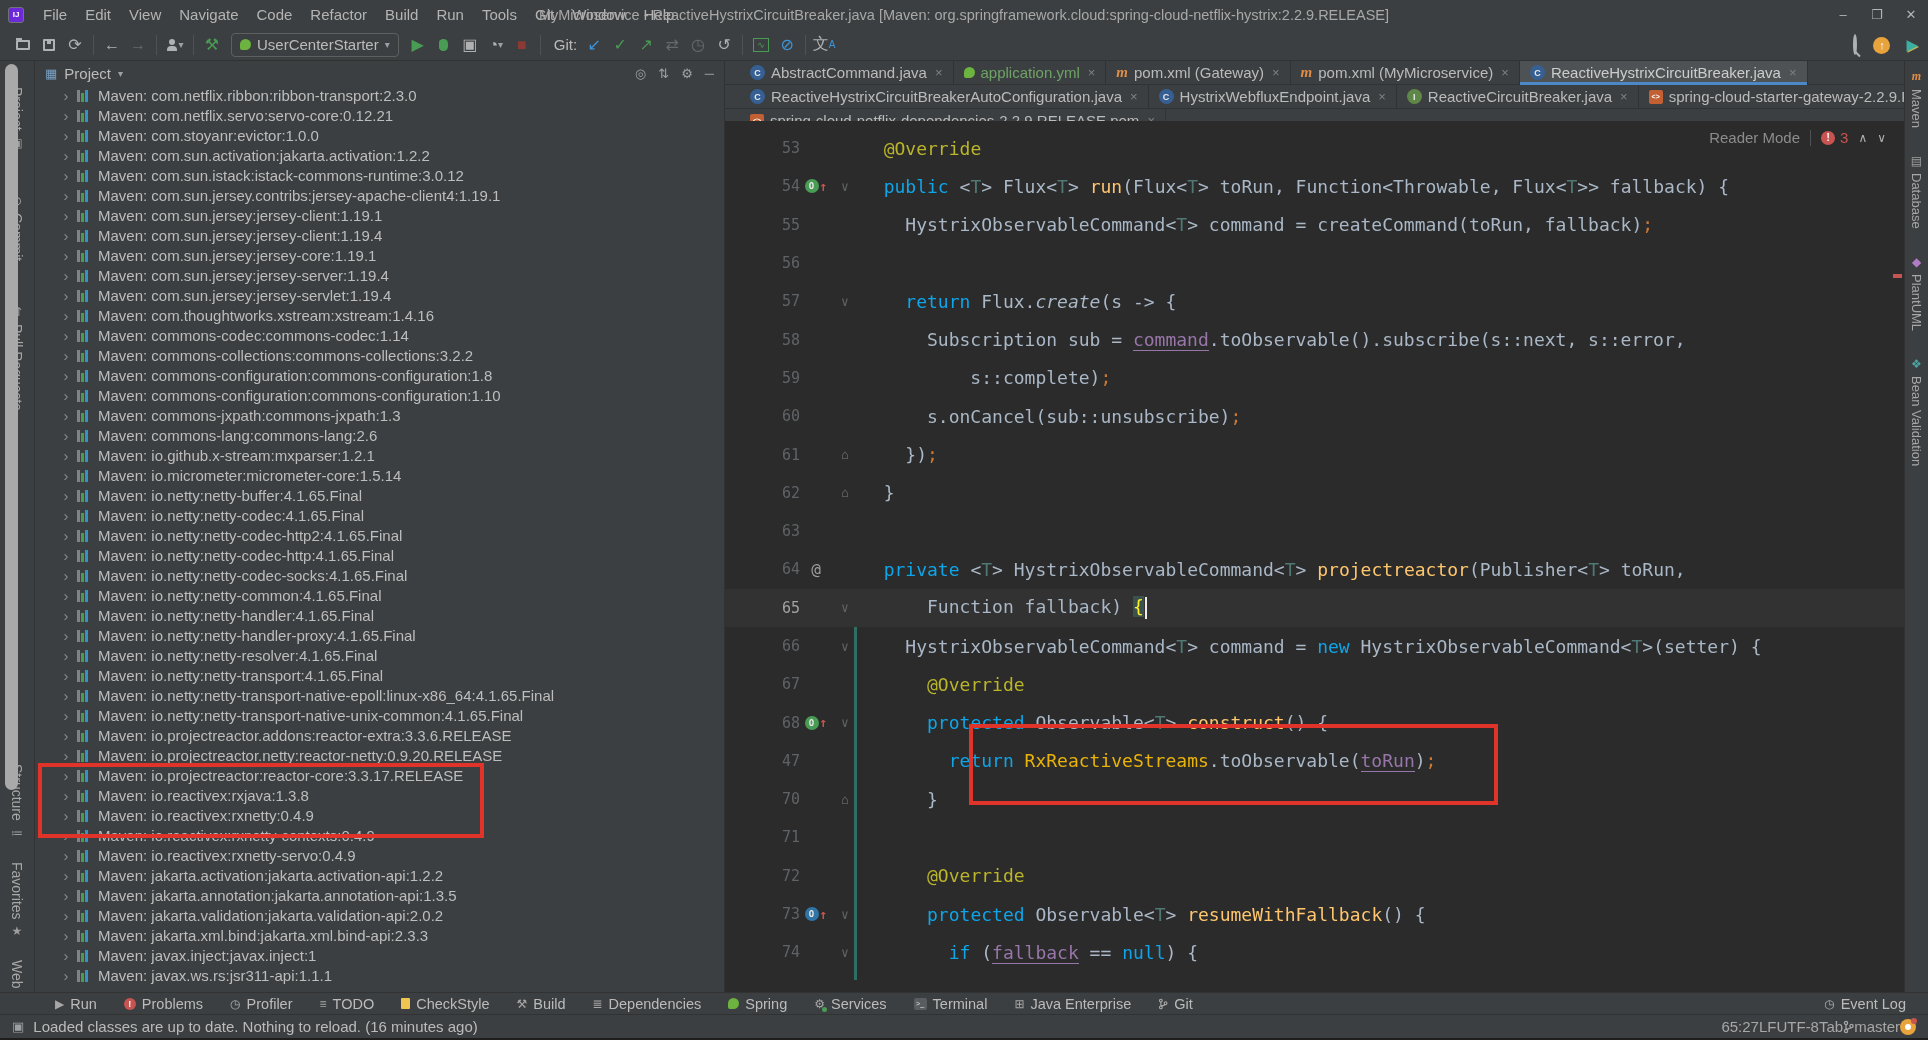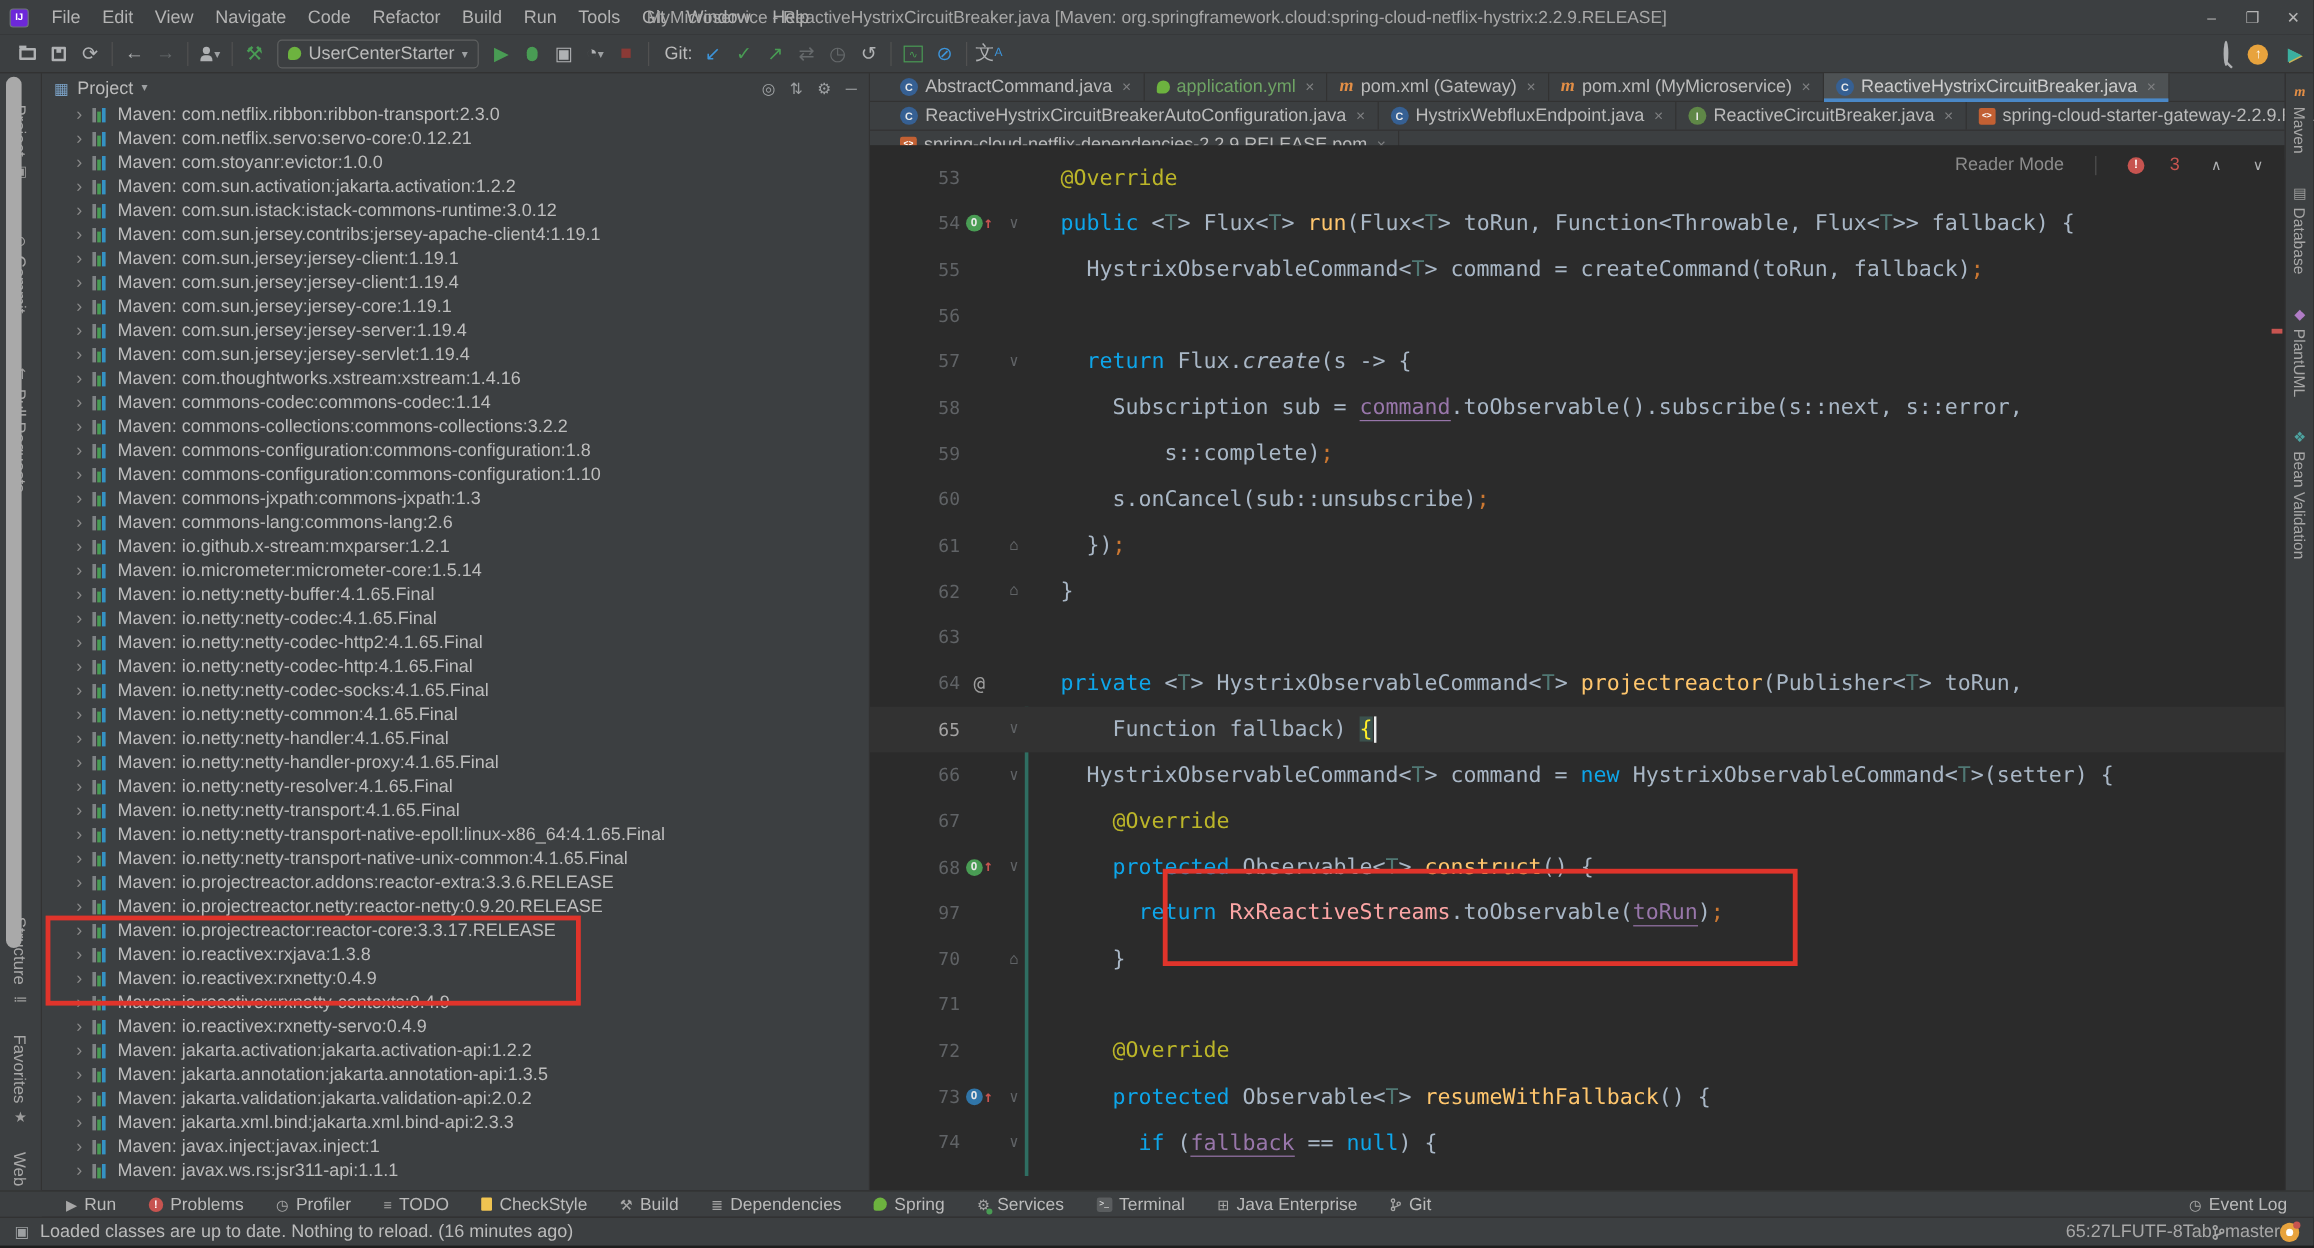--- a/index.html
+++ b/index.html
@@ -74,27 +74,27 @@
   .gnum{width:75px;text-align:right;color:#606366;font-size:15px;flex:none}
   .crow.cur .gnum{color:#A4A3A3}
   .gico{width:32px;flex:none;display:flex;align-items:center;justify-content:center;gap:1px}
   .gfold{width:26px;flex:none;color:#606366;font-size:13px;text-align:center}
   .ctext{margin-left:4px;white-space:pre}
   .gov{width:14px;height:14px;border-radius:50%;background:#499C54;color:#E8E8E8;font-size:9px;font-weight:bold;display:inline-flex;align-items:center;justify-content:center}
   .gov2{background:#3075A8}
   .garr{color:#C75450;font-size:13px;font-weight:bold}
   .gat{color:#9E9E9E;font-size:16px}
   .c-kw{color:#0ea5e9}.c-ann{color:#BBB529}.c-fn{color:#FFC66D}.c-tp{color:#507874}
-  .c-semi{color:#CC7832}.c-err{color:#fca5a5}
+  .c-semi{color:#CC7832}.c-err{color:#eab308}
   .c-var{color:#9876AA;border-bottom:1px solid #9876AA}
   .c-it{font-style:italic}
   .c-mm{color:#FFEF28;background:#3B514D}
   .caret{display:inline-block;width:2px;height:22px;background:#EDEDED;vertical-align:middle;margin-left:1px}
   .vcsbar{position:absolute;left:129px;top:468px;width:3px;height:391px;background:#2F6E62}
-  .readerbar{position:absolute;top:8px;right:18px;display:flex;align-items:center;gap:26px;font-size:15px;color:#8C8C8C}
+  .readerbar{position:absolute;top:8px;right:18px;display:flex;align-items:center;gap:10px;font-size:15px;color:#8C8C8C}
   .rm-sep{width:1px;height:16px;background:#515151}
   .errball{width:14px;height:14px;border-radius:50%;background:#C75450;color:#fff;font-size:10px;font-weight:bold;display:flex;align-items:center;justify-content:center}
   .errcnt{color:#C75450;margin-left:-5px}
   .rm-chev{color:#AFB1B3;font-size:12px}
   .errtick{position:absolute;left:1168px;top:153px;width:9px;height:4px;background:#C75450}
   
   .rstripe{left:1904px;top:61px;width:24px;height:953px;background:#3C3F41;border-left:1px solid #323232;display:flex;flex-direction:column;align-items:center;gap:26px;padding-top:8px;z-index:2}
   .rstripe .vlabel{font-size:13px}
   
   .twbar{left:0;top:992px;width:1928px;height:22px;background:#3C3F41;border-top:1px solid #323232;display:flex;align-items:center;padding-left:55px;gap:27px;font-size:14.5px;color:#BBBBBB;z-index:3}
@@ -807,21 +807,21 @@
         <div class="crow">
           <span class="gnum">68</span>
           <span class="gico">
             <span class="gov">O</span>
             <span class="garr">↑</span>
           </span>
           <span class="gfold">∨</span>
           <span class="ctext">      <span class="c-kw">protected</span> Observable&lt;<span class="c-tp">T</span>&gt; <span class="c-fn">construct</span>() {</span>
         </div>
         <div class="crow">
-          <span class="gnum">97</span>
+          <span class="gnum">47</span>
           <span class="gico"></span>
           <span class="gfold"></span>
           <span class="ctext">        <span class="c-kw">return</span> <span class="c-err">RxReactiveStreams</span>.toObservable(<span class="c-var">toRun</span>)<span class="c-semi">;</span></span>
         </div>
         <div class="crow">
           <span class="gnum">70</span>
           <span class="gico"></span>
           <span class="gfold">⌂</span>
           <span class="ctext">      }</span>
         </div>

